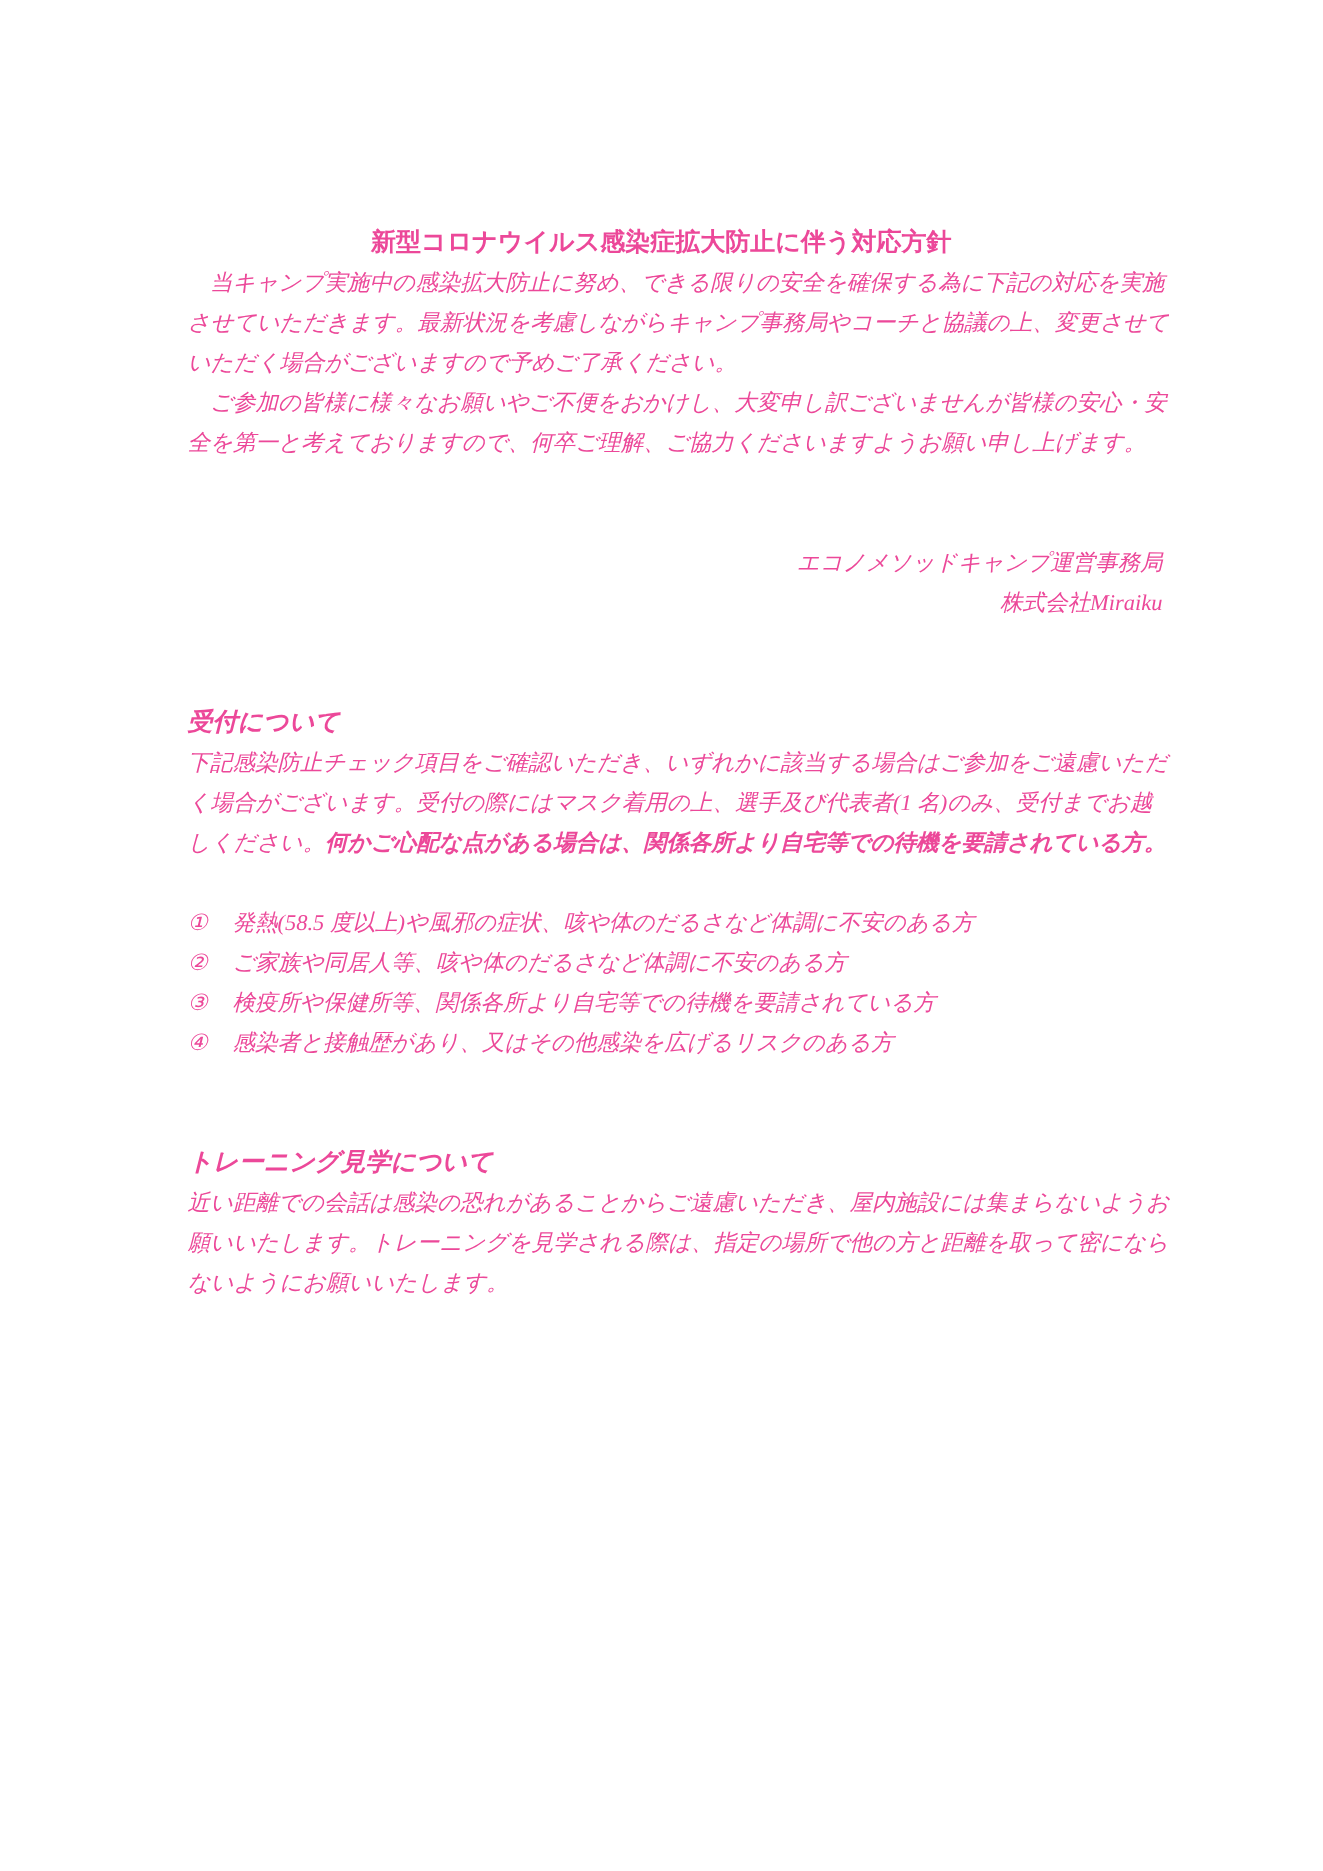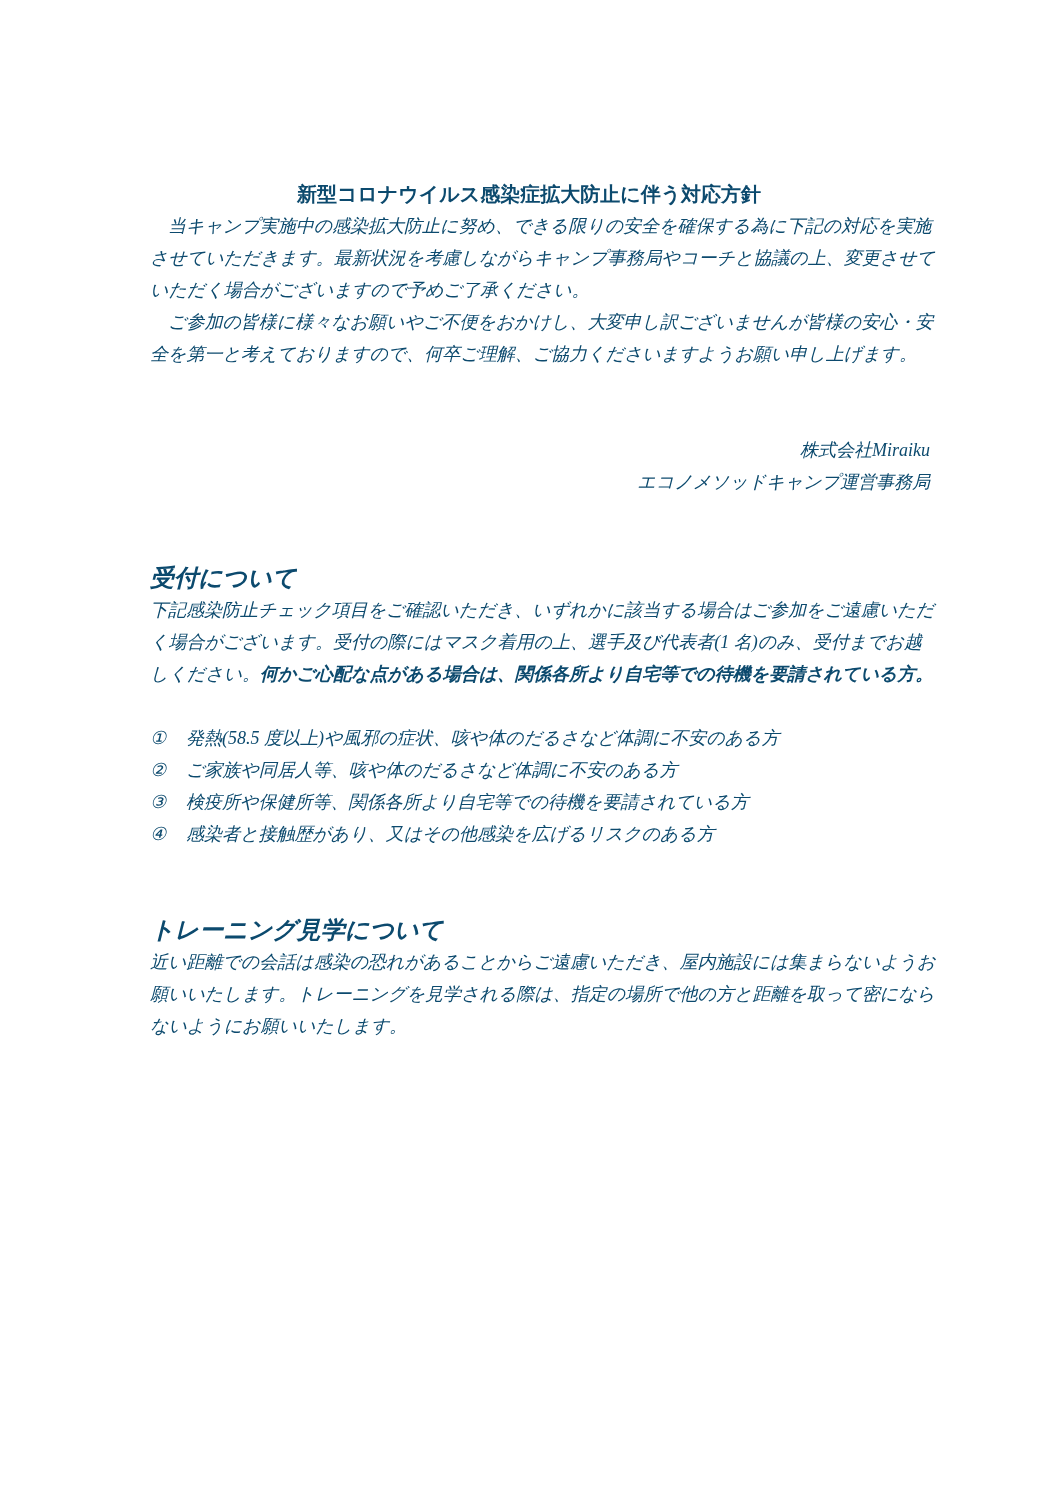--- a/index.html
+++ b/index.html
@@ -6,21 +6,21 @@
   body {
     width: 1058px;
     height: 1497px;
     background: #ffffff;
   }
   .page {
     position: relative;
     width: 1058px;
     height: 1497px;
     background: #ffffff;
-    color: #0c4a6e;
+    color: #ec4899;
     font-family: "Liberation Serif", "DejaVu Serif", serif;
     font-size: 18px;
     line-height: 32px;
     overflow: hidden;
   }
   .doc-title {
     margin: 0;
     padding-top: 178px;
     text-align: center;
     font-size: 20px;
@@ -35,21 +35,21 @@
   .content p { margin: 0; }
   .indent { text-indent: 18px; }
   .intro-first { margin-top: 64px; }
   .signature {
     margin-top: 64px;
     text-align: right;
     padding-right: 10px;
   }
   .heading {
     margin: 64px 0 0 0;
-    font-size: 24px;
+    font-size: 20px;
     font-weight: bold;
     line-height: 32px;
   }
   .heading-tight { margin-top: 32px; }
   .body-para { margin-top: 32px; }
   .bold-inline { font-weight: bold; }
   .checklist { margin-top: 32px; }
   .check-row { display: flex; }
   .check-num {
     flex: none;
@@ -65,22 +65,22 @@
 
   <h1 class="doc-title">新型コロナウイルス感染症拡大防止に伴う対応方針</h1>
 
   <div class="content">
 
     <p class="indent intro-first">当キャンプ実施中の感染拡大防止に努め、できる限りの安全を確保する為に下記の対応を実施させていただきます。最新状況を考慮しながらキャンプ事務局やコーチと協議の上、変更させていただく場合がございますので予めご了承ください。</p>
 
     <p class="indent">ご参加の皆様に様々なお願いやご不便をおかけし、大変申し訳ございませんが皆様の安心・安全を第一と考えておりますので、何卒ご理解、ご協力くださいますようお願い申し上げます。</p>
 
     <div class="signature">
+      <p>エコノメソッドキャンプ運営事務局</p>
       <p>株式会社Miraiku</p>
-      <p>エコノメソッドキャンプ運営事務局</p>
     </div>
 
     <h2 class="heading">受付について</h2>
 
     <p class="body-para"><span>下記感染防止チェック項目をご確認いただき、いずれかに該当する場合はご参加をご遠慮いただく場合がございます。受付の際にはマスク着用の上、選手及び代表者(1 名)のみ、受付までお越しください。</span><span class="bold-inline">何かご心配な点がある場合は、関係各所より自宅等での待機を要請されている方。</span></p>
 
     <div class="checklist">
       <div class="check-row">
         <span class="check-num">①</span>
         <span class="check-text">発熱(58.5 度以上)や風邪の症状、咳や体のだるさなど体調に不安のある方</span>

